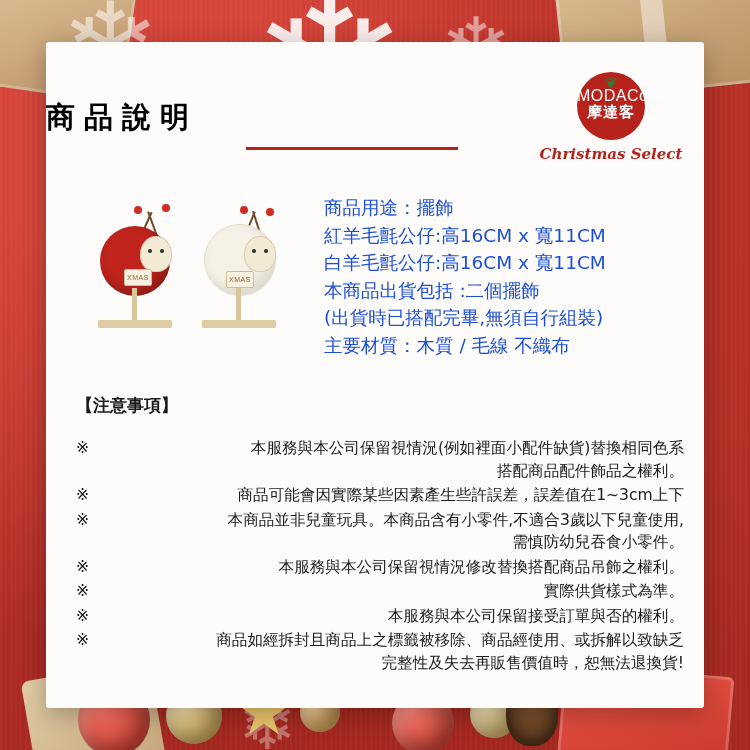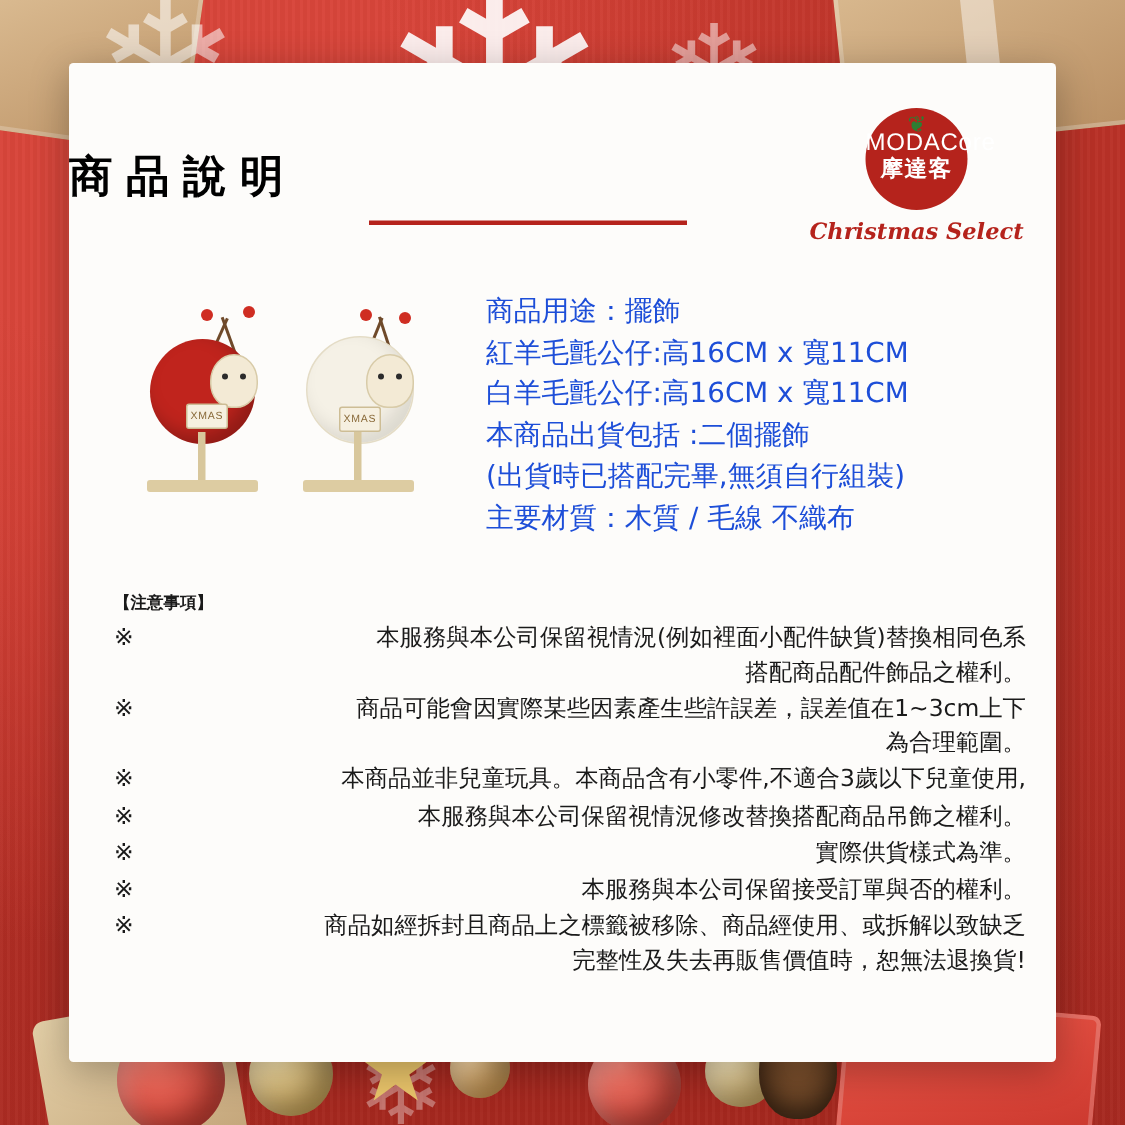--- a/index.html
+++ b/index.html
@@ -295,23 +295,23 @@
   
   .notes {
     position: absolute;
     left: 30px;
     top: 352px;
     width: 608px;
     color: #1a1a1a;
     font-family: "DejaVu Sans", sans-serif;
   }
   .notes-title {
-    font-size: 11px;
+    font-size: 17px;
     font-weight: bold;
-    margin-bottom: 5px;
+    margin-bottom: 20px;
   }
   .note-row {
     display: flex;
     align-items: flex-start;
     font-size: 15.6px;
     line-height: 22.5px;
     margin-bottom: 2px;
   }
   .note-mark {
     width: 18px;
@@ -416,28 +416,28 @@
         <span class="note-text">
           <span>本服務與本公司保留視情況(例如裡面小配件缺貨)替換相同色系</span>
           <span class="ln2">搭配商品配件飾品之權利。</span>
         </span>
       </div>
 
       <div class="note-row">
         <span class="note-mark">※</span>
         <span class="note-text">
           <span>商品可能會因實際某些因素產生些許誤差，誤差值在1~3cm上下</span>
-          <span class="ln2">為合理範圍。</span>
         </span>
       </div>
 
       <div class="note-row">
         <span class="note-mark">※</span>
         <span class="note-text">
           <span>本商品並非兒童玩具。本商品含有小零件,不適合3歲以下兒童使用,</span>
+          <span class="ln2">需慎防幼兒吞食小零件。</span>
         </span>
       </div>
 
       <div class="note-row">
         <span class="note-mark">※</span>
         <span class="note-text">
           <span>本服務與本公司保留視情況修改替換搭配商品吊飾之權利。</span>
         </span>
       </div>
 

